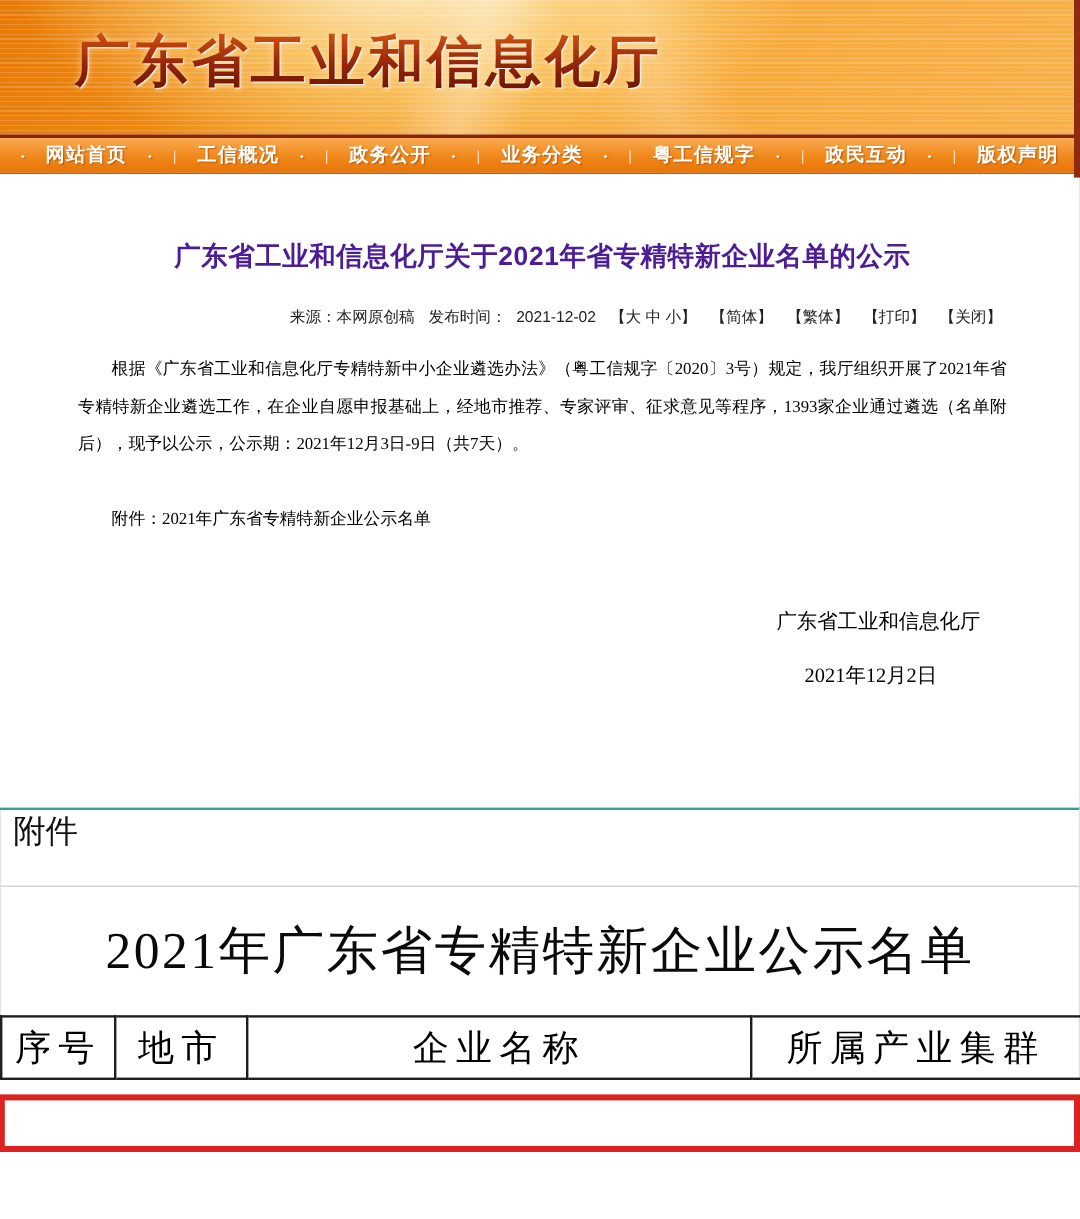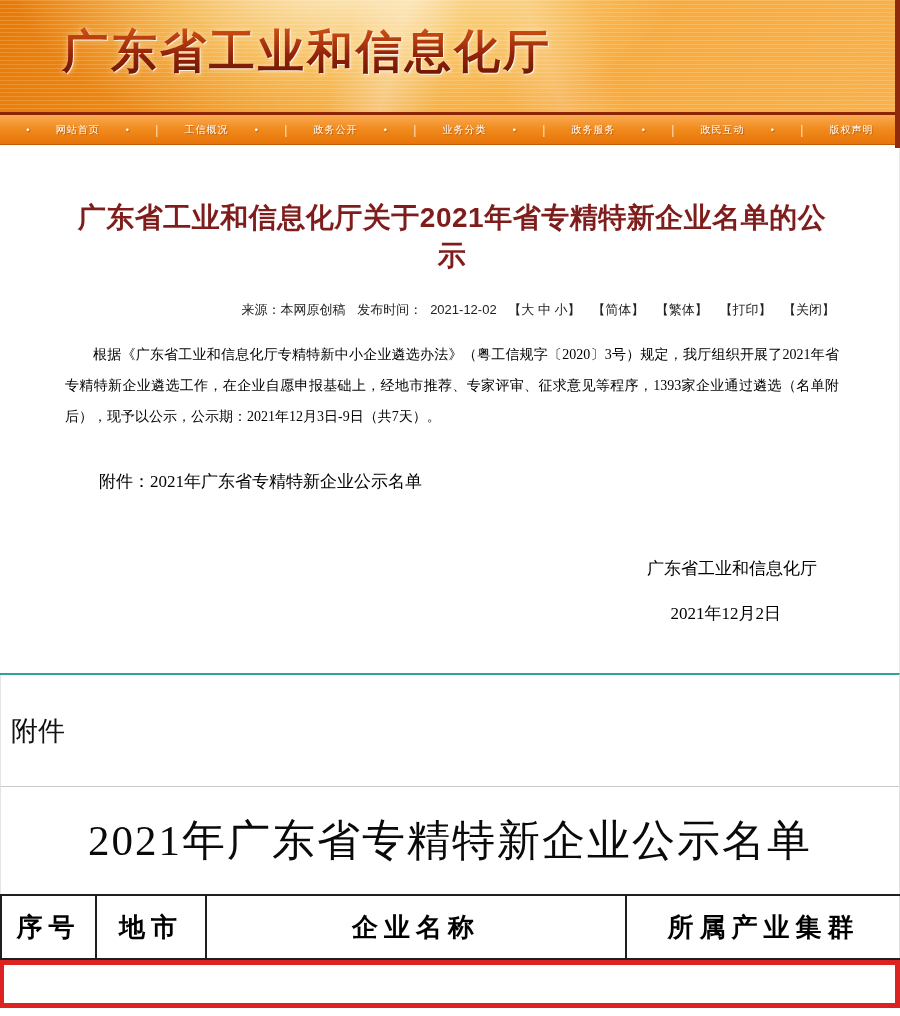--- a/index.html
+++ b/index.html
@@ -40,70 +40,70 @@
   }
   .header-edge { position:absolute; top:0; right:0; width:5px; height:148px; background:#8f2a0d; z-index:6; }
 
   
   .nav {
     height:30px; display:flex; align-items:center; justify-content:space-evenly;
     background:linear-gradient(180deg, #fbaa53 0%, #f08a1d 50%, #e87408 100%);
     border-bottom:1px solid #c35a00;
   }
   .nav-item {
-    color:#fff; font-size:10px; font-weight:normal; letter-spacing:1px;
+    color:#fff; font-size:16px; font-weight:bold; letter-spacing:1px;
     text-shadow:1px 1px 1px rgba(140,60,0,.55); cursor:pointer; white-space:nowrap;
   }
   .nav-dot { color:#fff; font-size:9px; text-shadow:1px 1px 1px rgba(140,60,0,.5); }
   .nav-pipe { color:#ffe2bd; font-size:12px; }
 
   
   .content { height:528px; padding:54px 60px 0 65px; border-right:1px solid #e7e7e7; overflow:hidden; }
   .article-title {
-    text-align:center; font-size:28px; font-weight:bold; color:#7f1d1d; letter-spacing:.5px;
+    text-align:center; font-size:22px; font-weight:bold; color:#4c1d95; letter-spacing:.5px;
   }
   .meta {
     margin-top:26px; text-align:right; font-size:13px; color:#222; white-space:nowrap;
   }
   .meta span { margin:0 4px; }
   .meta .ctl { cursor:pointer; }
   .paragraphs { margin-top:20px; }
   .para {
     font-family:"Liberation Serif", serif;
     font-size:14px; line-height:31px; color:#000;
     text-indent:2em; text-align:justify; margin-bottom:14px;
   }
   .attach-line {
     margin-top:38px; font-family:"Liberation Serif", serif;
-    font-size:17px; color:#000; text-indent:2em;
+    font-size:14px; color:#000; text-indent:2em;
   }
   .sig-block { margin-top:64px; text-align:right; font-family:"Liberation Serif", serif; }
   .sig-name { font-size:17px; padding-right:22px; }
   .sig-date { margin-top:22px; font-size:17px; padding-right:58px; }
 
   
   .attachment { border-top:2px solid #35a095; border-right:1px solid #e0e0e0; }
   .fujian-box {
-    height:112px; display:flex; align-items:center; padding-left:10px;
+    height:64px; display:flex; align-items:flex-start; padding-left:10px;
     border-bottom:1px solid #c9c9c9; border-left:1px solid #e5e5e5;
     font-family:"Liberation Serif", serif; font-size:27px; color:#111;
   }
   .list-title-box {
     height:107px; display:flex; align-items:center; justify-content:center;
     border-left:1px solid #e5e5e5;
     font-family:"Liberation Serif", serif; font-size:43px; color:#0a0a0a; letter-spacing:2px;text-align:center;
   }
   .table-wrap { position:relative; }
   table.list { width:100%; border-collapse:collapse; table-layout:fixed; }
   table.list col.c0 { width:95px; } table.list col.c1 { width:110px; }
   table.list col.c2 { width:420px; } table.list col.c3 { width:275px; }
   table.list th, table.list td {
     border:2px solid #1f1f1f; text-align:center; font-family:"Liberation Serif", serif; color:#000;
   }
-  table.list th { height:64px; font-size:26px; font-weight:bold; letter-spacing:6px; }
+  table.list th { height:52px; font-size:30px; font-weight:normal; letter-spacing:6px; }
   table.list td { height:36px; font-size:20px; letter-spacing:2px; }
   table.list td.num { font-size:19px; letter-spacing:1px; }
   .highlight {
     position:absolute; left:-1px; right:-1px; top:66px; height:48px;
     border:5px solid #dc2321; pointer-events:none;
   }
 </style>
 </head>
 <body>
 
@@ -121,21 +121,21 @@
     <span class="nav-pipe">|</span>
     <span class="nav-item">工信概况</span>
     <span class="nav-dot">•</span>
     <span class="nav-pipe">|</span>
     <span class="nav-item">政务公开</span>
     <span class="nav-dot">•</span>
     <span class="nav-pipe">|</span>
     <span class="nav-item">业务分类</span>
     <span class="nav-dot">•</span>
     <span class="nav-pipe">|</span>
-    <span class="nav-item">政务服务</span>
+    <span class="nav-item">粤工信规字</span>
     <span class="nav-dot">•</span>
     <span class="nav-pipe">|</span>
     <span class="nav-item">政民互动</span>
     <span class="nav-dot">•</span>
     <span class="nav-pipe">|</span>
     <span class="nav-item">版权声明</span>
   </div>
 </div>
 
 <div class="content">

